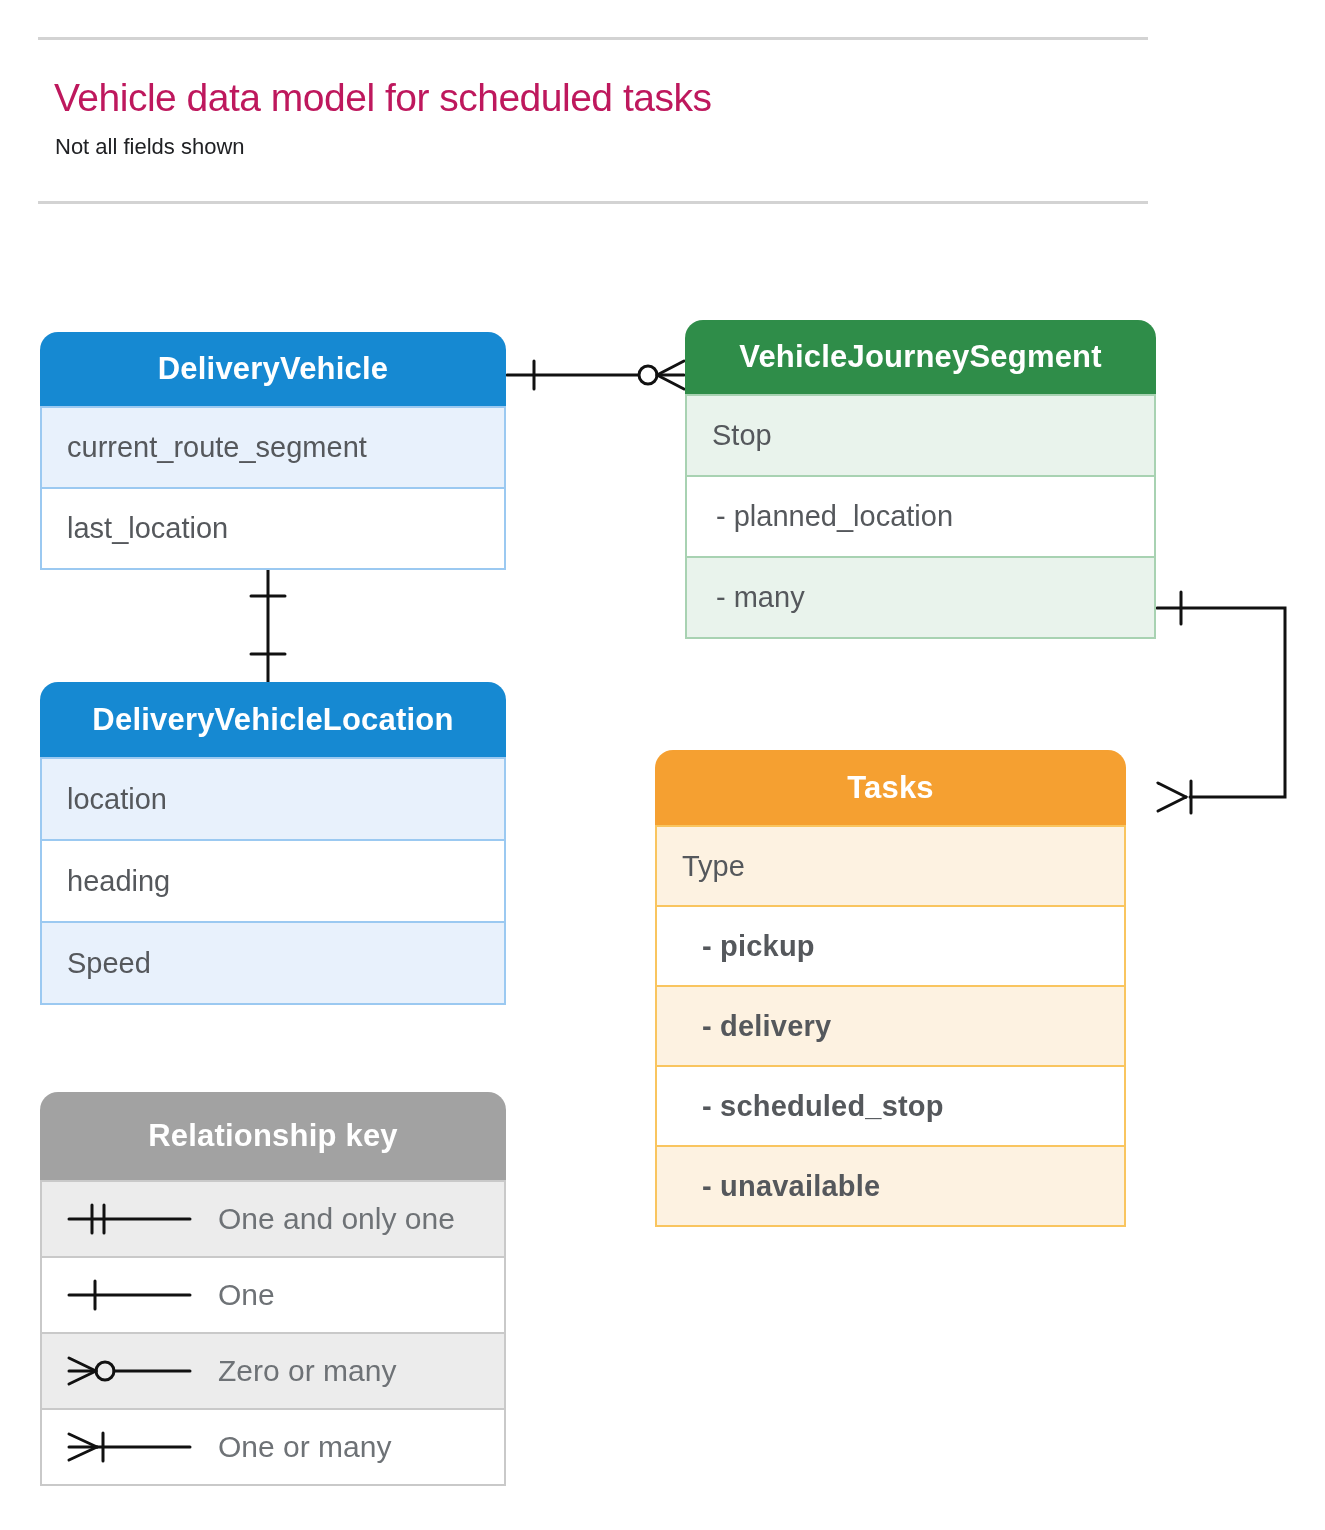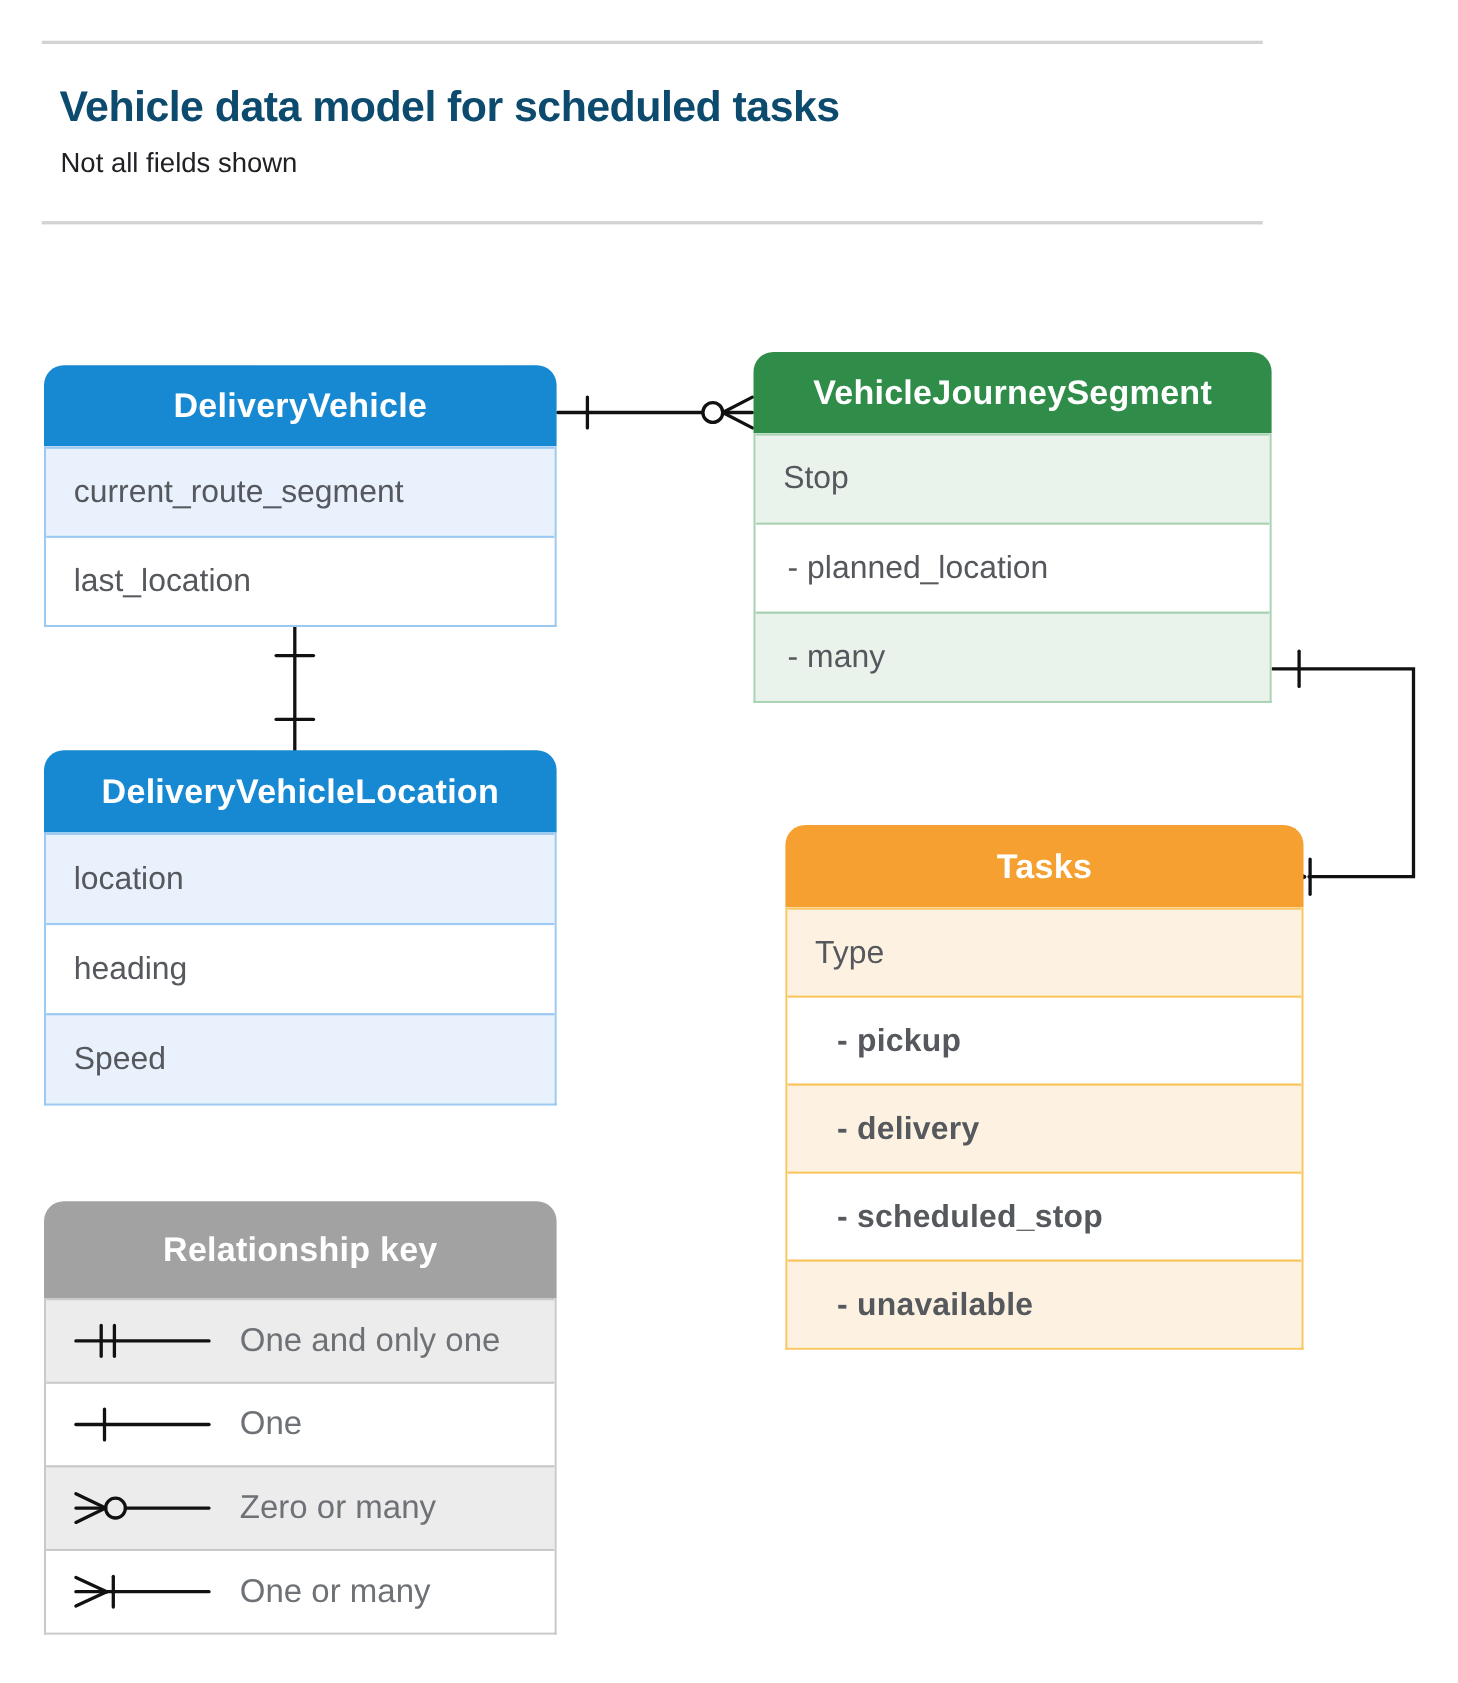--- a/index.html
+++ b/index.html
@@ -7,22 +7,22 @@
     width:1325px;height:1530px;position:relative;
     font-family:"Liberation Sans",sans-serif;
     -webkit-font-smoothing:antialiased;
   }
   .canvas{position:absolute;left:0;top:0;width:1325px;height:1530px;}
 
   .rule{position:absolute;left:38px;width:1110px;height:3px;background:#d3d3d3;}
   .rule.top{top:37px;}
   .rule.bottom{top:201px;}
 
-  .page-title{position:absolute;left:54px;top:76px;font-size:39px;font-weight:700;color:#0c4a6e;letter-spacing:-0.5px;}
-  .page-subtitle{position:absolute;left:55px;top:134px;font-size:25px;color:#202124;}
+  .page-title{position:absolute;left:54px;top:76px;font-size:39px;font-weight:400;color:#be185d;letter-spacing:-0.5px;}
+  .page-subtitle{position:absolute;left:55px;top:134px;font-size:22px;color:#202124;}
 
   
   .entity{position:absolute;}
   .entity .hdr{
     height:74px;border-radius:18px 18px 0 0;
     display:flex;align-items:center;justify-content:center;
     color:#ffffff;font-weight:700;font-size:31px;letter-spacing:0.2px;
   }
   .entity .body{border:2px solid var(--bd);border-top:none;background:#ffffff;}
   .entity .row{
@@ -43,21 +43,21 @@
   .theme-gray{--bd:#c9c9c9;--shade:#ececec;}
   .theme-gray .hdr{background:#a2a2a2;height:88px;}
 
   
   #delivery-vehicle{left:40px;top:332px;width:466px;}
   #vehicle-journey-segment{left:685px;top:320px;width:471px;}
   #vehicle-journey-segment .row{height:81px;}
   #delivery-vehicle-location{left:40px;top:682px;width:466px;}
   #delivery-vehicle-location .hdr{height:75px;}
   #delivery-vehicle-location .row{height:82px;}
-  #tasks{left:714px;top:750px;width:471px;}
+  #tasks{left:655px;top:750px;width:471px;}
   #tasks .hdr{height:75px;}
   #tasks .row{height:80px;}
 
   
   #relationship-key{left:40px;top:1092px;width:466px;}
   #relationship-key .row{height:76px;font-size:30px;color:#6e7276;padding-left:24px;}
   .sym{width:130px;height:44px;flex:0 0 130px;margin-right:22px;}
 
   .overlay{position:absolute;left:0;top:0;pointer-events:none;}
 </style>

